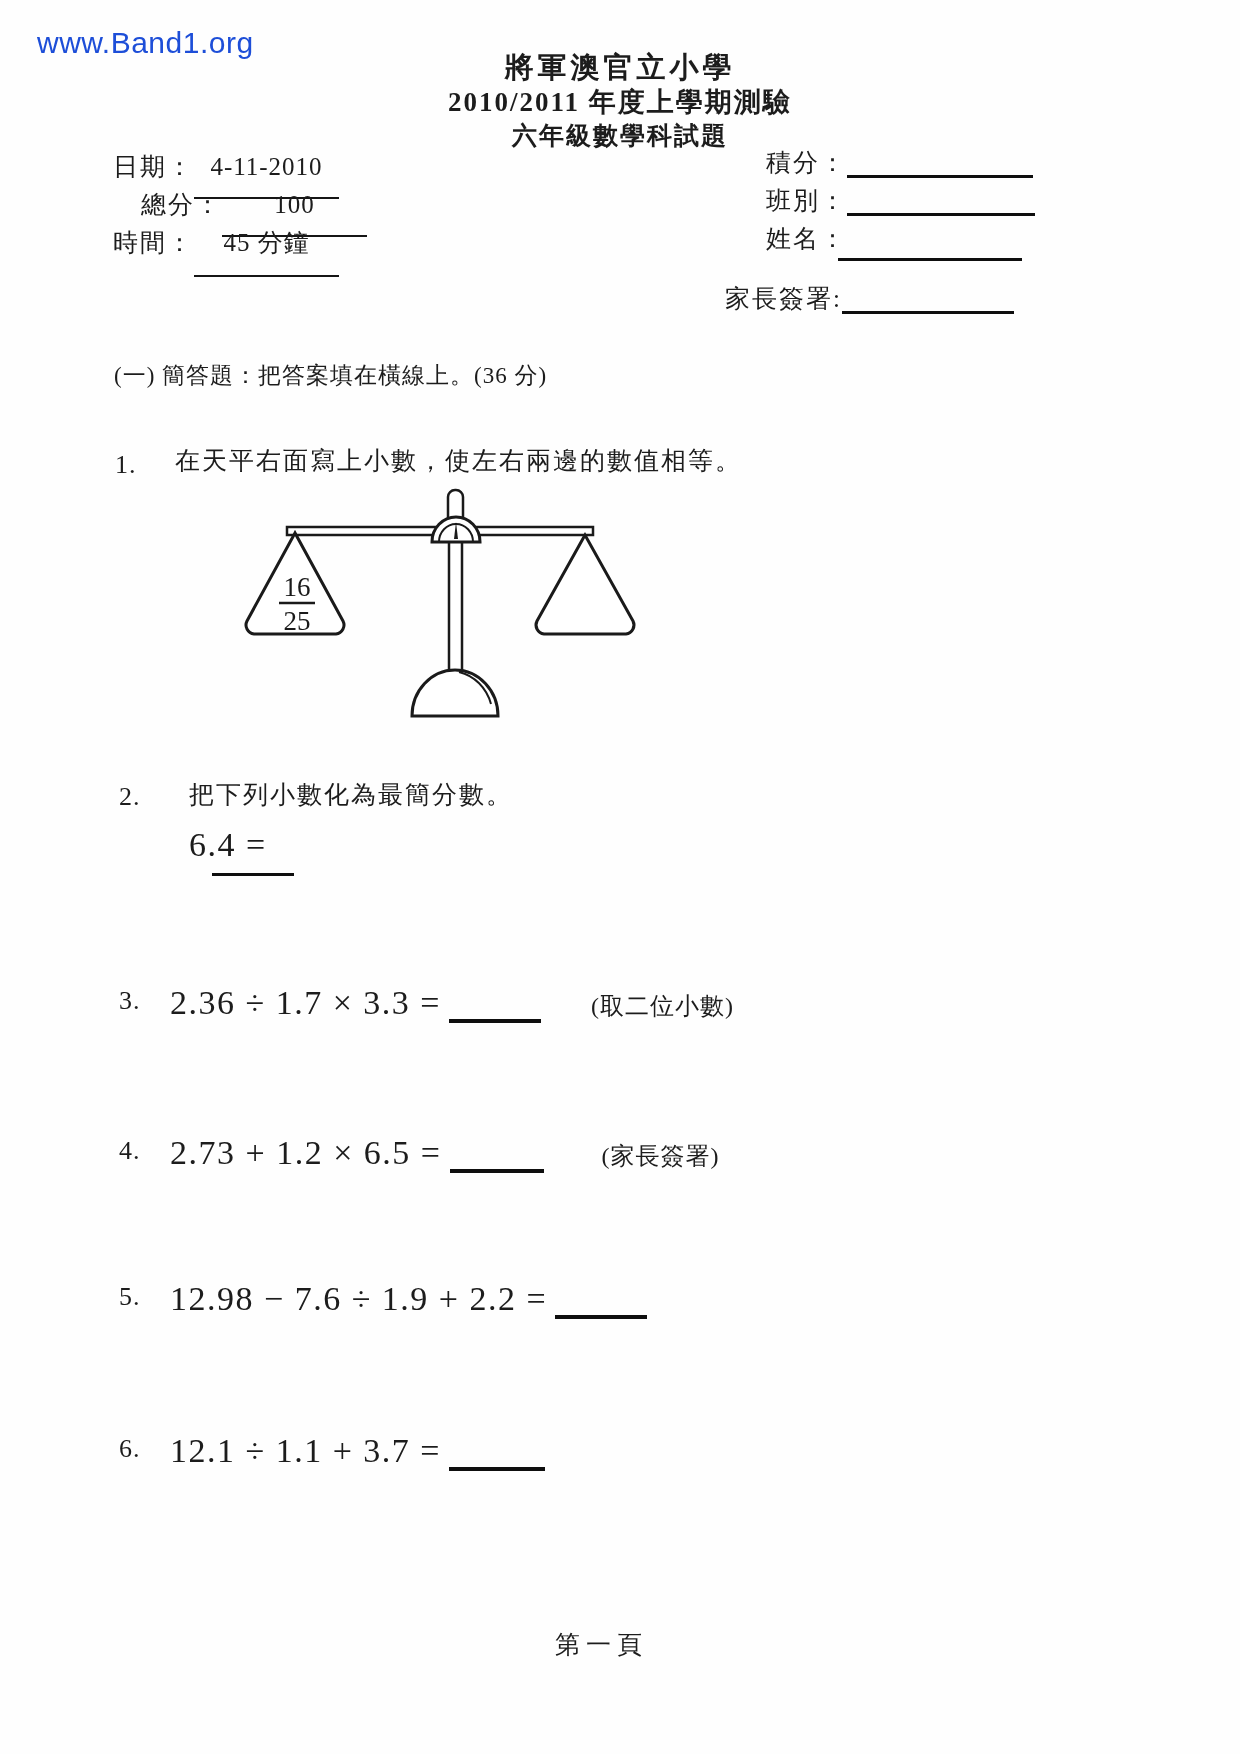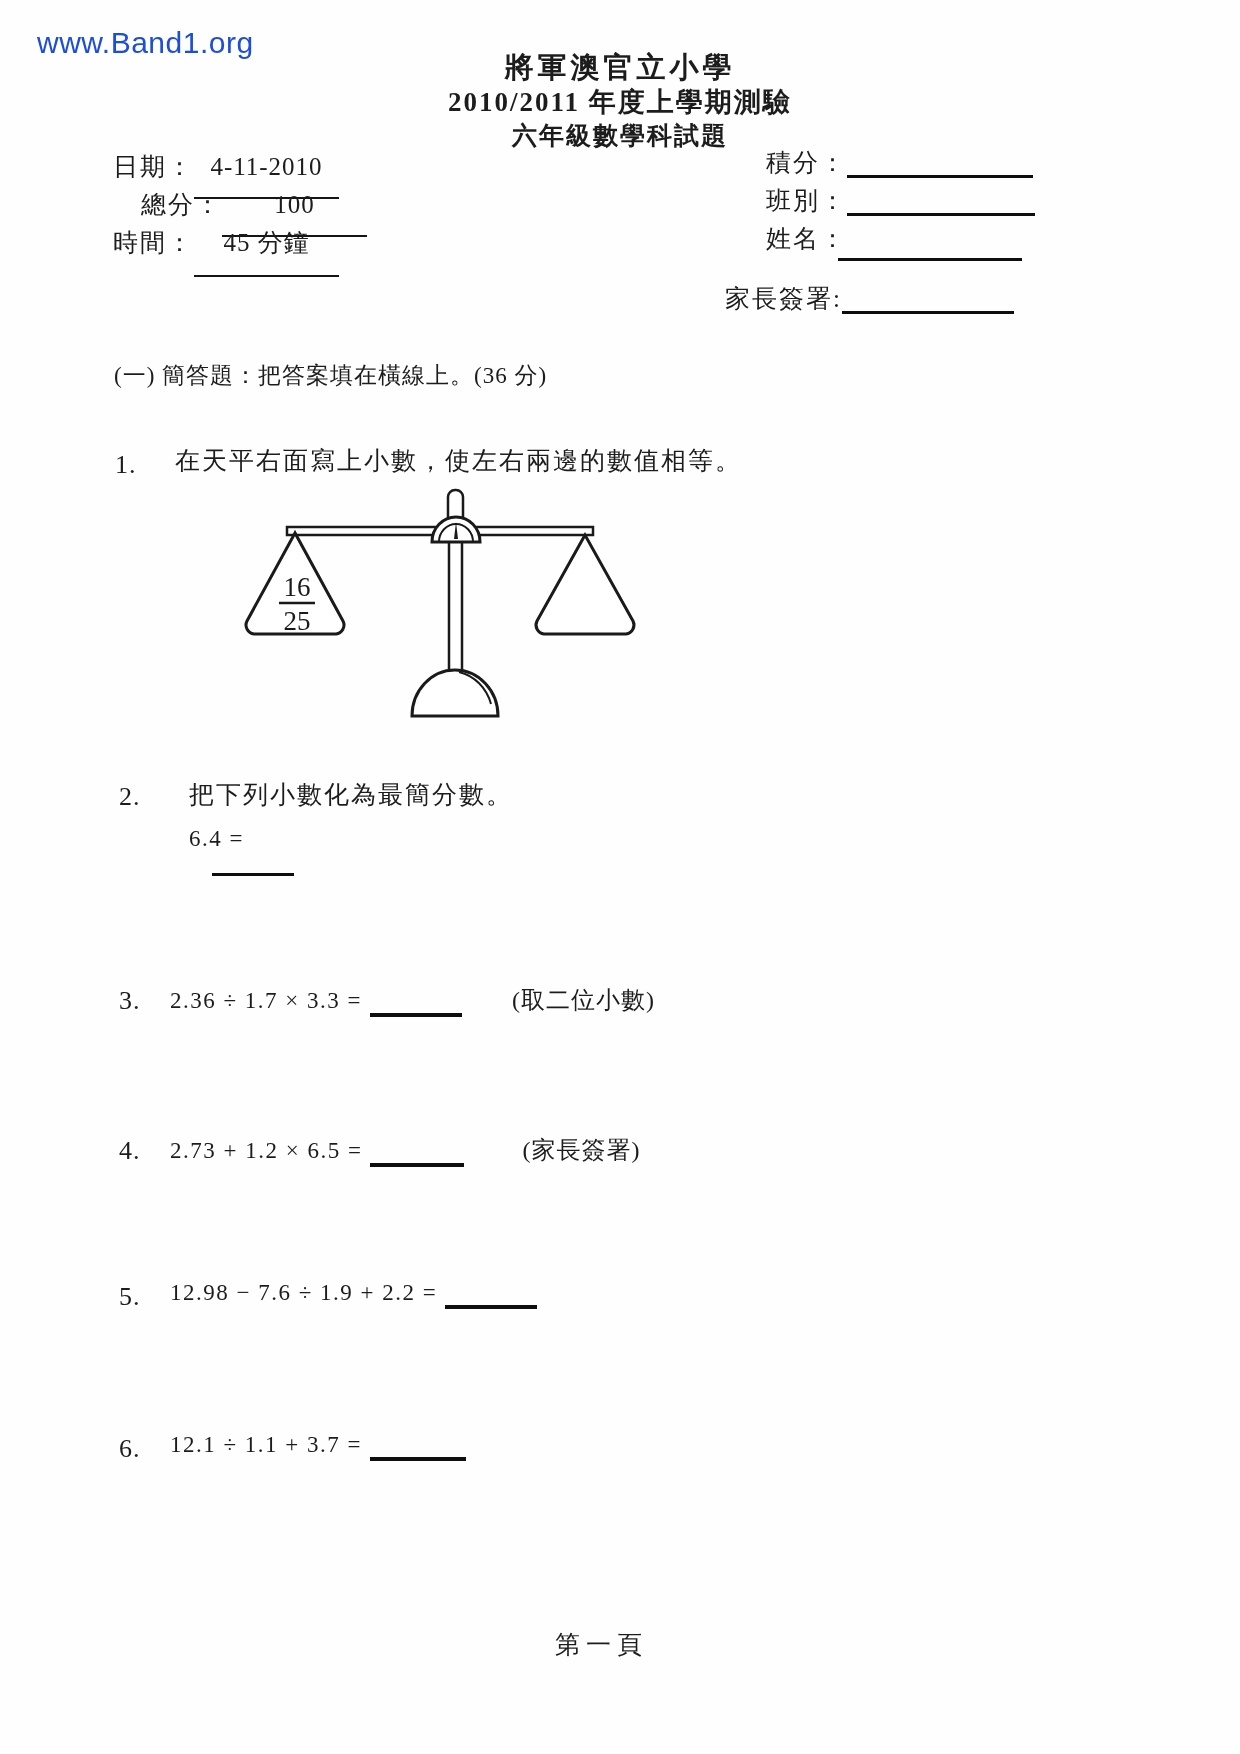--- a/index.html
+++ b/index.html
@@ -37,21 +37,21 @@
   }
   .rule {
     position:absolute; height:0;
     border-top:3px solid #0e0e0e;
   }
 
   .section-heading { font-size:23px; letter-spacing:1px; }
 
   .q-no  { font-size:26px; letter-spacing:1px; }
   .q-text{ font-size:25px; letter-spacing:2px; }
-  .q-expr{ font-size:23px; letter-spacing:1.5px; }
+  .q-expr{ font-size:34px; letter-spacing:1.5px; }
   .q-note{ font-size:24px; letter-spacing:1px;margin-left:46px; }
   .ans-blank {
     display:inline-block; height:2px;
     border-bottom:4px solid #0e0e0e;
     vertical-align:-9px; margin:0 4px 0 8px;
   }
 
   svg .ink   { fill:#ffffff; stroke:#1a1a1a; }
   svg .lineink { fill:none; stroke:#1a1a1a; }
   .footer-page { font-size:25px; letter-spacing:6px; }

